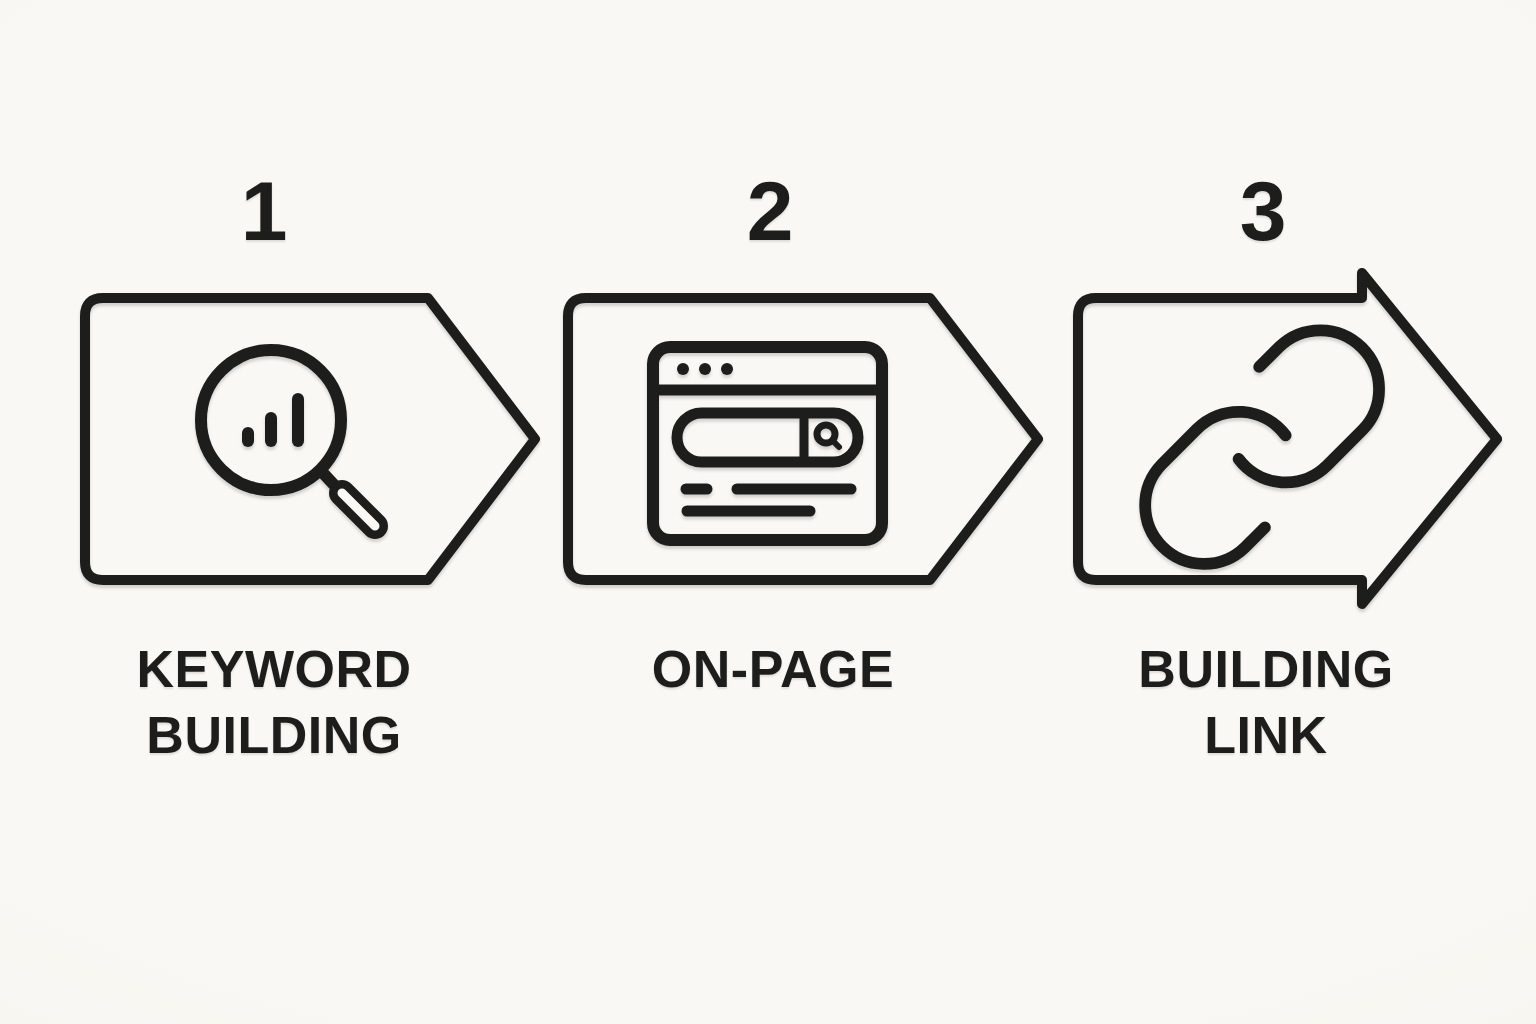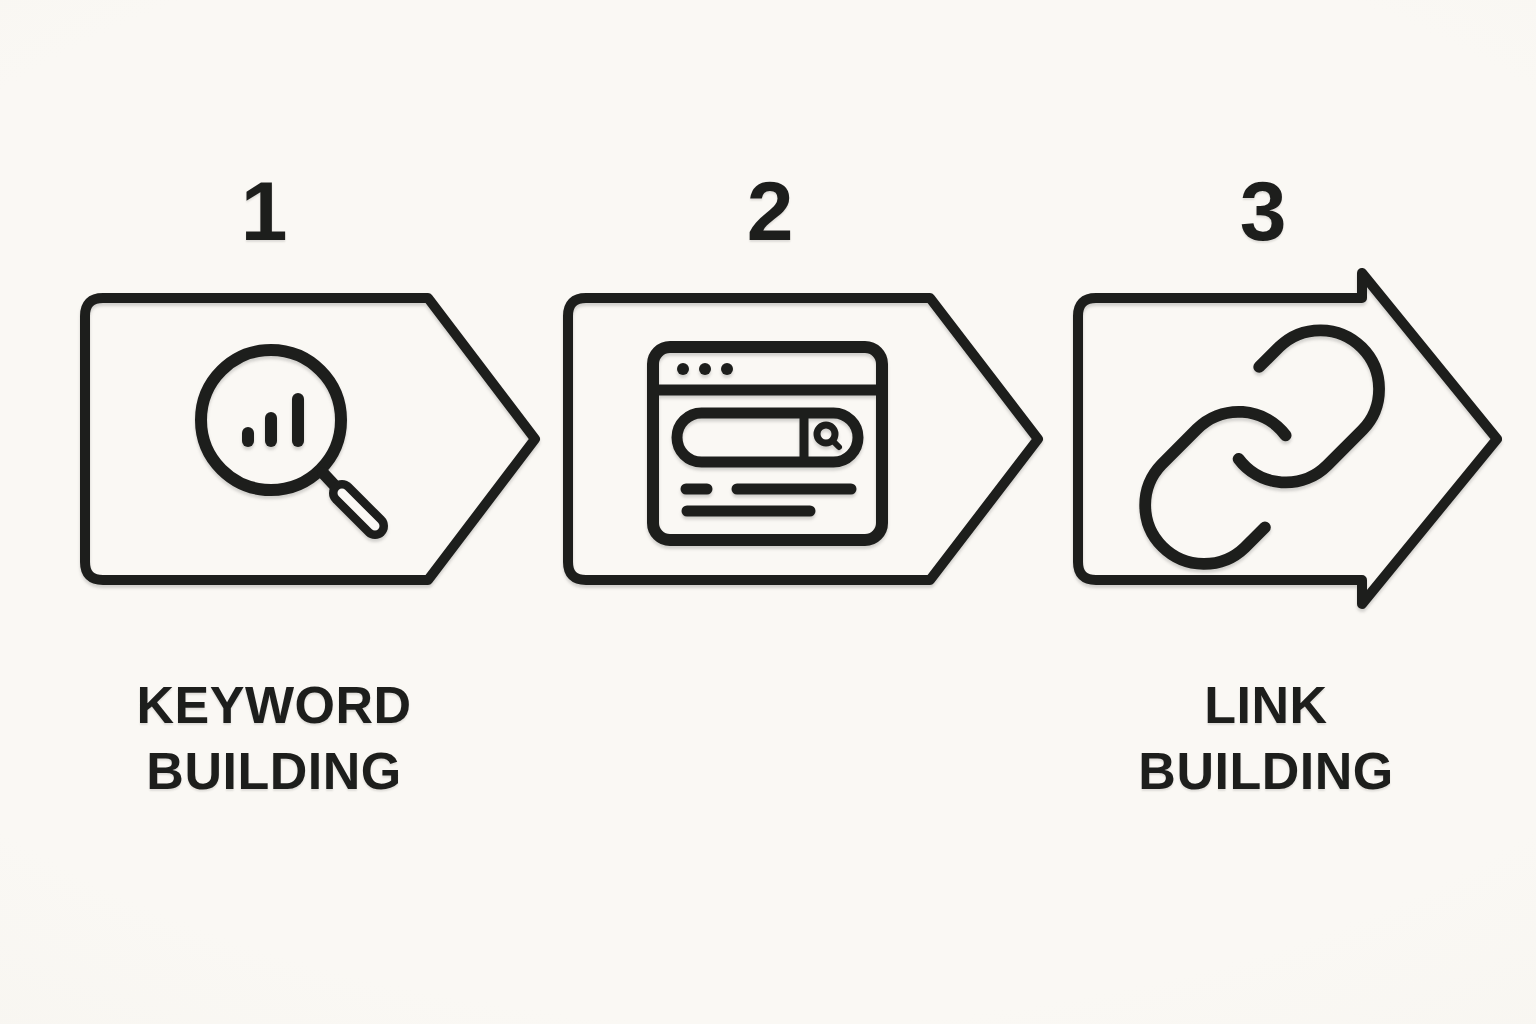--- a/index.html
+++ b/index.html
@@ -28,21 +28,20 @@
     position:absolute;width:200px;top:169px;
     font-size:84px;font-weight:700;line-height:84px;
     text-align:center;letter-spacing:0;
     text-shadow:0 2px 2px rgba(30,30,26,0.12);
   }
   .step-label{
     position:absolute;width:520px;top:636px;
     font-size:52px;font-weight:700;line-height:66px;
     text-align:center;letter-spacing:0.5px;
     text-shadow:0 2px 2px rgba(30,30,26,0.12);
-    margin-top:36px;
   }
 </style>
 </head>
 <body>
 
 <div class="stage">
 
   <svg class="art" viewBox="0 0 1536 1024" aria-hidden="true">
 
     <path class="stroke-ink" stroke-width="10" stroke-linejoin="round" stroke-linecap="round" d="M 535 439 L 428 298 L 103 298 Q 85 298 85 316 L 85 562 Q 85 580 103 580 L 428 580 Z"></path>
@@ -84,19 +83,20 @@
 
   <div class="num" style="left:164px">1</div>
   <div class="num" style="left:670px">2</div>
   <div class="num" style="left:1163px">3</div>
 
   <div class="step-label" style="left:14px">
     <div>KEYWORD</div>
     <div>BUILDING</div>
   </div>
   <div class="step-label" style="left:513px">
+    <div>ON-PAGE</div>
   </div>
   <div class="step-label" style="left:1006px">
+    <div>BUILDING</div>
     <div>LINK</div>
-    <div>BUILDING</div>
   </div>
 
 </div>
 
 </body></html>

